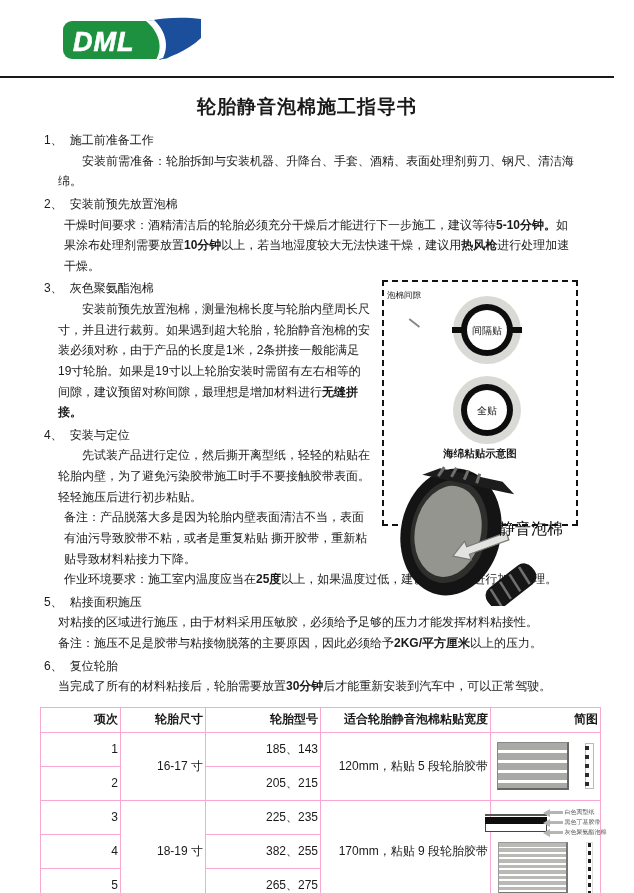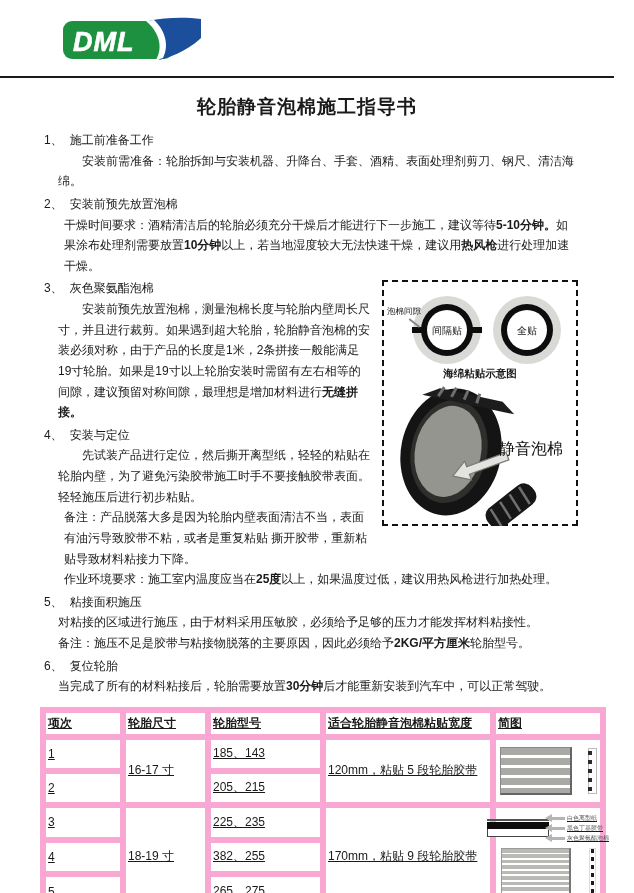--- a/index.html
+++ b/index.html
@@ -30,35 +30,35 @@
   .para.indent { text-indent:2em; }
   .para.note { margin-left:6px; }
   .b { font-weight:bold; }
 
   
   .side-box {
     float:right; width:196px; height:246px;
     border:2px dashed #111; margin:2px 0 6px 10px; padding:6px 4px 2px 4px;
     display:flex; flex-direction:column; align-items:center; position:relative;
   }
-  .rings-row { display:flex; gap:12px; margin-top:8px; margin-left:14px; }
+  .rings-row { display:flex; gap:12px; margin-top:8px; margin-left:14px;flex-direction:column; }
   .ring { position:relative; width:68px; height:68px; border-radius:50%; background:#d9d9d5; }
   .ring-black { position:absolute; inset:8px; border-radius:50%; background:#0d0d0d; }
   .ring-white { position:absolute; inset:14px; border-radius:50%; background:#fff;
                 display:flex; align-items:center; justify-content:center; font-size:10px; }
   .notch { position:absolute; width:10px; height:6px; background:#0d0d0d; top:31px; }
   .notch.l { left:-1px; } .notch.r { right:-1px; }
-  .gap-label { position:absolute; left:3px; top:22px; font-size:8.5px; white-space:nowrap; }
+  .gap-label { position:absolute; left:3px; top:6px; font-size:8.5px; white-space:nowrap; }
   .gap-line { position:absolute; left:24px; top:40px; width:13px; height:1.5px; background:#888; transform:rotate(38deg); }
   .rings-caption { font-size:10.5px; font-weight:bold; margin-top:0; }
   .tire-wrap { margin-top:2px; }
 
   
   .spec-table { border-collapse:collapse; margin:10px 40px 0 40px; width:560px; table-layout:fixed; }
-  .spec-table th, .spec-table td { border:6px solid #f9a8d4; text-align:left; vertical-align:middle; font-size:12px; padding:2px;text-decoration:underline; }
+  .spec-table th, .spec-table td { border:1px solid #f9a8d4; text-align:right; vertical-align:middle; font-size:12px; padding:2px; }
   .spec-table th { font-weight:bold; height:25px; }
   .spec-table td { height:34px; }
   col.w-index{width:80px} col.w-size{width:85px} col.w-model{width:115px} col.w-note{width:170px} col.w-diag{width:110px}
 
   .diag1 { display:flex; align-items:center; justify-content:center; gap:16px; }
   .stripe5 { width:72px; height:48px; border:1px solid #888; border-right:2px solid #666; border-bottom:2px solid #666;
              background:repeating-linear-gradient(180deg,#a9a9a5 0 7px,#fff 7px 10px); }
   .sidestrip { width:9px; height:46px; border:1px solid #bbb; background:#fdfdfd; position:relative; }
   .sidestrip::before { content:""; position:absolute; left:-1px; top:2px; bottom:2px; width:4px;
              background:repeating-linear-gradient(180deg,#2b2b2b 0 4px,transparent 4px 9px); }
@@ -201,21 +201,21 @@
       </div>
     </div>
 
     <div class="sec clear">
       <div class="sec-head">
         <span>5、</span>
         <span>粘接面积施压</span>
       </div>
       <div class="sec-body">
         <div class="para"><span>对粘接的区域进行施压，由于材料采用压敏胶，必须给予足够的压力才能发挥材料粘接性。</span></div>
-        <div class="para"><span>备注：施压不足是胶带与粘接物脱落的主要原因，因此必须给予</span><span class="b">2KG/平方厘米</span><span>轮胎型号。</span></div>
+        <div class="para"><span>备注：施压不足是胶带与粘接物脱落的主要原因，因此必须给予</span><span class="b">2KG/平方厘米</span><span>以上的压力。</span></div>
       </div>
     </div>
 
     <div class="sec">
       <div class="sec-head">
         <span>6、</span>
         <span>复位轮胎</span>
       </div>
       <div class="sec-body">
         <div class="para"><span>当完成了所有的材料粘接后，轮胎需要放置</span><span class="b">30分钟</span><span>后才能重新安装到汽车中，可以正常驾驶。</span></div>

